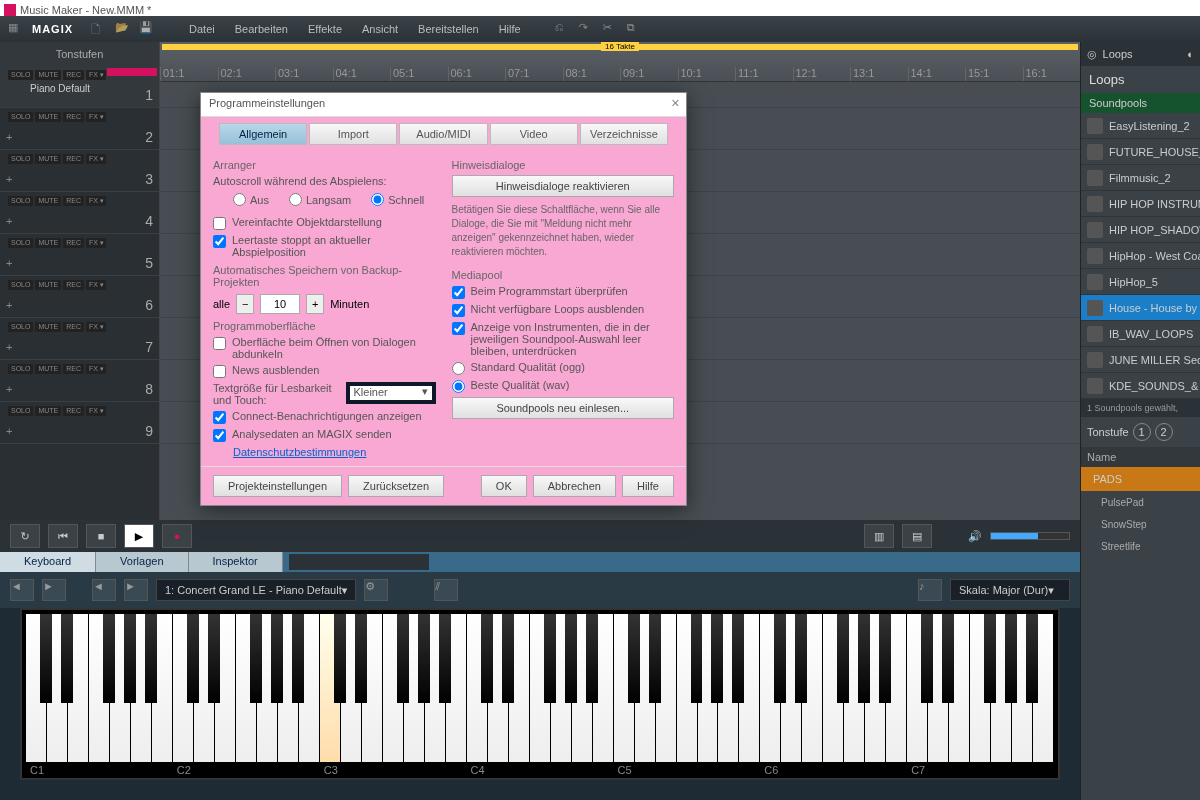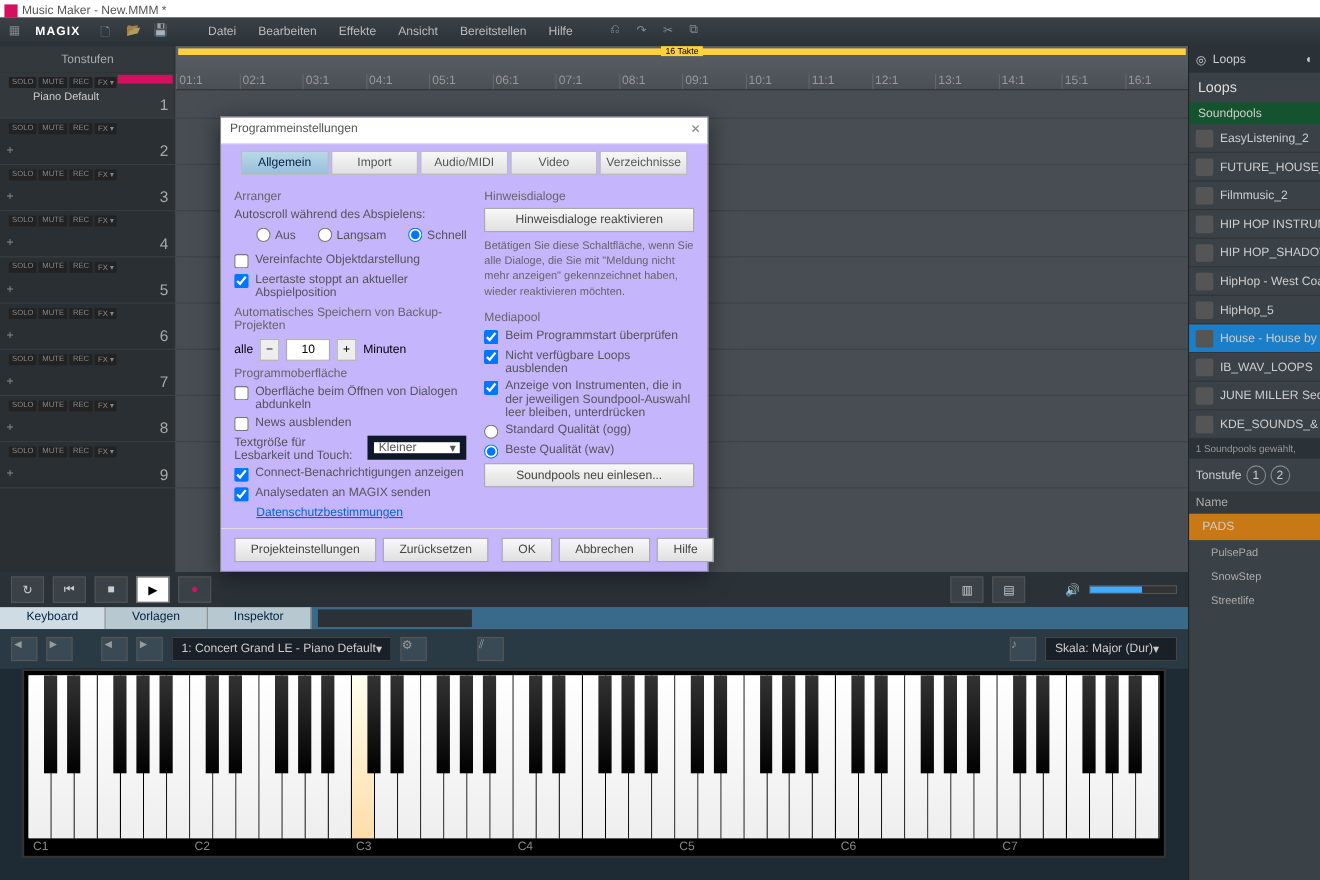--- a/index.html
+++ b/index.html
@@ -59,38 +59,38 @@
 .kb-toolbar .sel{height:22px;background:#1a2028;color:#ccc;padding:0 8px;display:flex;align-items:center;border:1px solid #444;min-width:200px}
 .kb-toolbar .btn{width:24px;height:22px;background:#3a4a54;border:1px solid #555}
 .piano{position:absolute;top:36px;left:20px;right:20px;bottom:20px;background:#000;border:2px solid #333}
 .keys{position:absolute;top:4px;left:4px;right:4px;bottom:16px;display:flex;background:#fff}
 .wk{flex:1;border-right:1px solid #000;background:linear-gradient(#fff,#eee);position:relative}
 .wk.hl{background:linear-gradient(#ffe,#fda)}
 .bk{position:absolute;top:0;width:60%;height:60%;background:linear-gradient(#333,#000);left:70%;z-index:2}
 .oct-labels{position:absolute;bottom:2px;left:4px;right:4px;display:flex;color:#888;font-size:8px}
 .oct-labels span{flex:1;text-align:left;padding-left:4px}
 
-.dialog{position:fixed;left:200px;top:106px;width:444px;background:#c4b5fd;border:1px solid #888;box-shadow:0 4px 20px rgba(0,0,0,.5);z-index:100}
+.dialog{position:fixed;left:200px;top:92px;width:487px;background:#f9a8d4;border:1px solid #888;box-shadow:0 4px 20px rgba(0,0,0,.5);z-index:100}
 .dlg-title{height:24px;background:#fff;color:#555;padding:4px 8px;border-bottom:1px solid #ddd;position:relative}
 .dlg-title .x{position:absolute;right:6px;top:4px;color:#888;cursor:pointer}
 .dlg-tabs{display:flex;padding:6px 18px 0;gap:2px}
 .dlg-tabs .t{flex:1;height:22px;background:linear-gradient(#f8f8f8,#e0e0e0);border:1px solid #bbb;text-align:center;line-height:20px;color:#555;cursor:pointer}
 .dlg-tabs .t.active{background:linear-gradient(#b8d8e8,#98c0d8);color:#024}
 .dlg-body{padding:8px 12px;display:flex;gap:16px}
 .col{flex:1}
 .group-title{color:#666;margin:6px 0 4px;font-size:11px}
 .subtitle{color:#555;margin:4px 0}
 .radios{display:flex;gap:20px;margin:6px 0 10px;padding-left:20px}
 .radios label{display:flex;align-items:center;gap:4px;color:#555}
 .chk{display:flex;align-items:flex-start;gap:6px;margin:4px 0;color:#555}
 .chk input{margin-top:1px}
 .spin{display:flex;align-items:center;gap:6px;margin:6px 0}
 .spin .box{width:40px;height:20px;border:1px solid #aaa;text-align:center;line-height:18px;background:#fff}
 .spin button{width:18px;height:20px;border:1px solid #aaa;background:#eee}
-.selbox{width:90px;height:22px;border:6px solid #0f172a;background:#fff;padding:2px 4px;color:#555;display:flex;align-items:center;justify-content:space-between}
+.selbox{width:90px;height:22px;border:4px solid #0f172a;background:#fff;padding:2px 4px;color:#555;display:flex;align-items:flex-end;justify-content:space-between}
 .link{color:#06c;text-decoration:underline;cursor:pointer;margin-left:20px}
 .widebtn{display:block;width:100%;height:22px;background:linear-gradient(#f8f8f8,#e0e0e0);border:1px solid #aaa;margin:4px 0;color:#444;cursor:pointer}
 .helptext{color:#666;font-size:10px;line-height:1.4;margin:6px 0 10px}
 .dlg-foot{display:flex;gap:6px;padding:8px 12px;border-top:1px solid #ddd}
 .dlg-foot button{height:22px;padding:0 14px;background:linear-gradient(#f8f8f8,#e0e0e0);border:1px solid #aaa;color:#444;cursor:pointer}
 .dlg-foot .sp{flex:1}
 </style>
 </head>
 <body>
 

